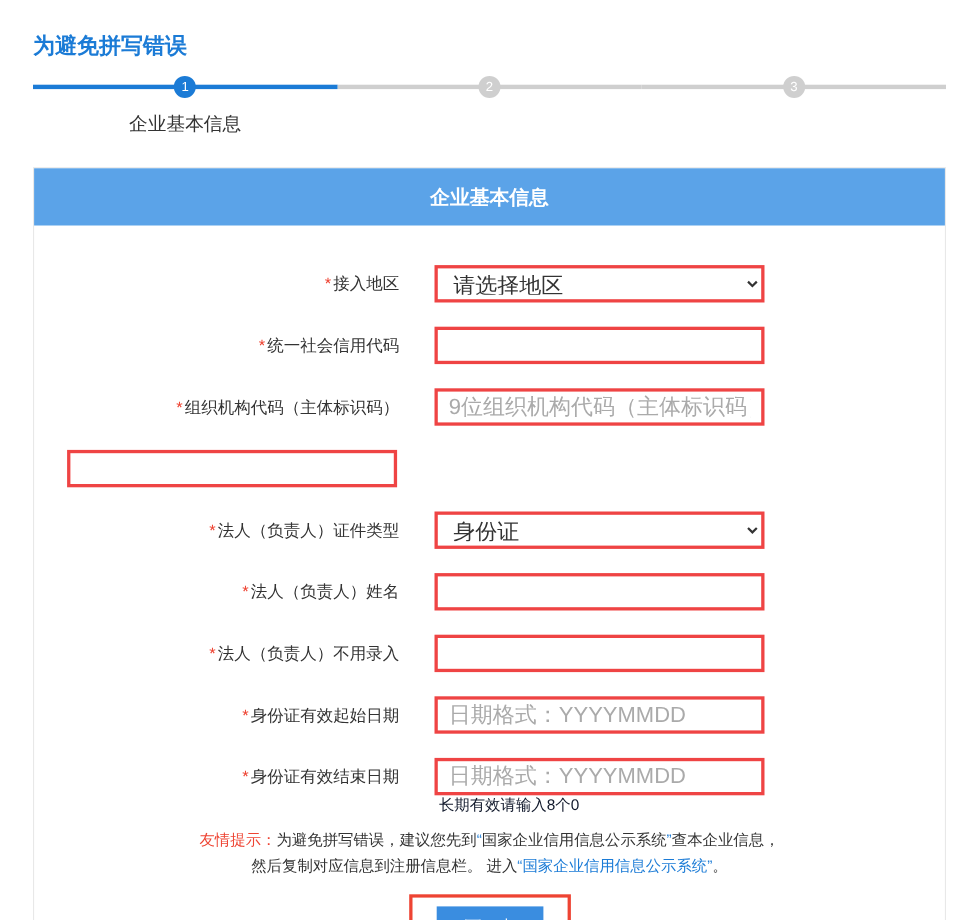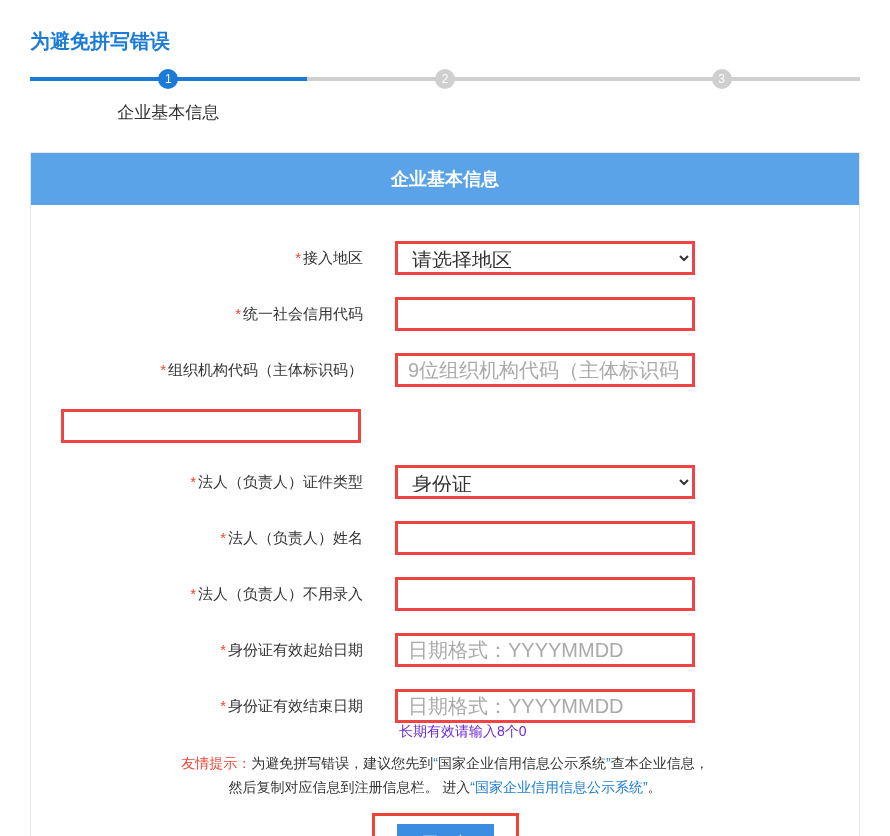--- a/index.html
+++ b/index.html
@@ -106,21 +106,21 @@
     padding: 4px 10px;
     border: 3px solid #ef4444;
     font-size: 20px;
     color: #333;
     background: #fff;
   }
   .form-field input::placeholder { color: #aaa; }
 
   .note {
     margin-left: 338px;
-    color: #6d28d9;
+    color: #0f172a;
     font-size: 14px;
     margin-top: -10px;
     margin-bottom: 10px;
   }
 
   .tip-wrap {
     text-align: center;
     font-size: 14px;
     color: #333;
     line-height: 24px;

